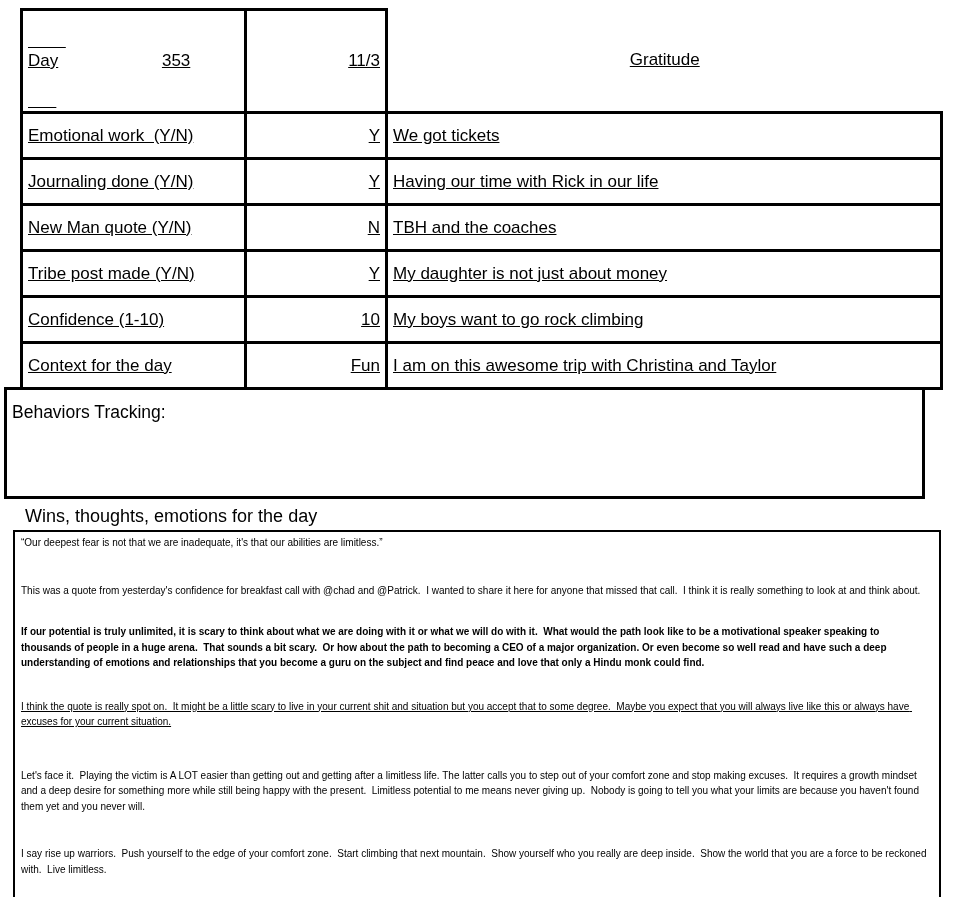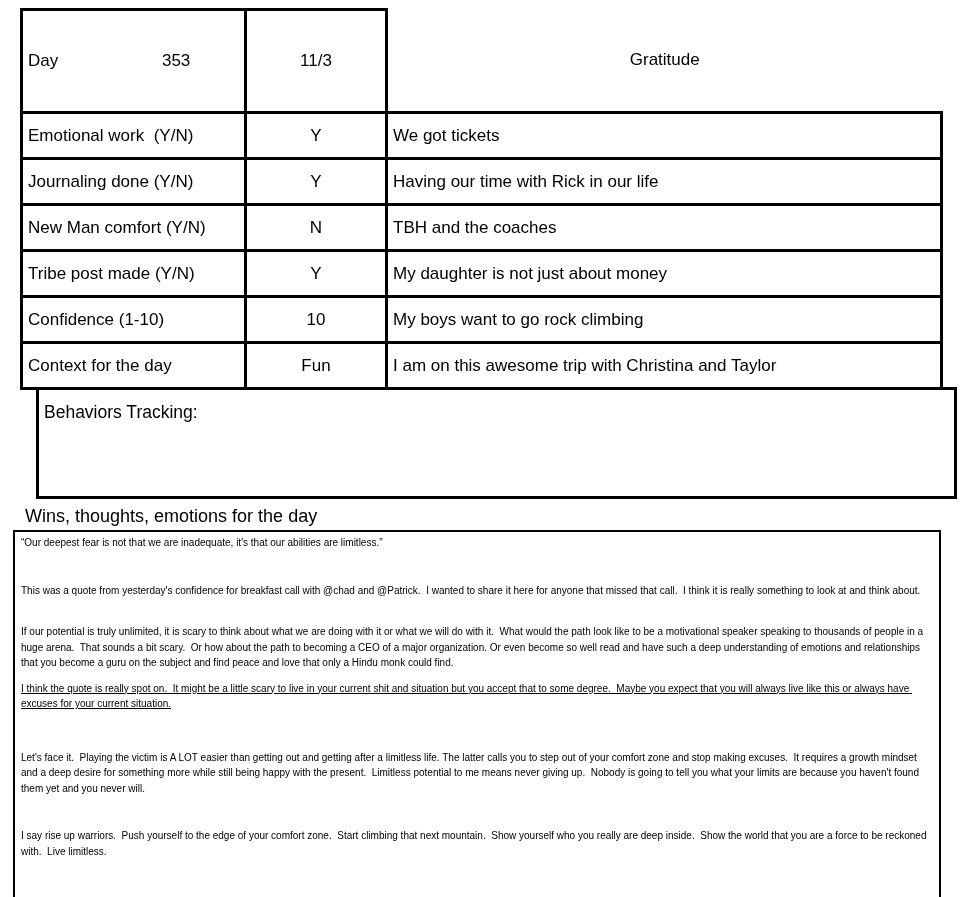--- a/index.html
+++ b/index.html
@@ -12,46 +12,47 @@
     font-family: "Liberation Sans", sans-serif;
     color: #000000;
   }
   * { box-sizing: border-box; }
 
   
   .tracker-table {
     border-collapse: collapse;
     table-layout: fixed;
     margin: 8px 0 0 20px;
+    text-decoration: underline;
   }
   .tracker-table td {
     border: 3px solid #000000;
     font-size: 17px;
     vertical-align: middle;
     padding: 0 5px;
     white-space: pre-wrap;
     overflow: hidden;
   }
   .col-label    { width: 224px; }
   .col-value    { width: 141px; }
   .col-gratitude{ width: 555px; }
   .hdr-row  { height: 47px; }
   .data-row { height: 46px; }
-  td.cell-value { text-align: center; }
+  td.cell-value { text-align: right; }
   td.hdr-gratitude {
     border-top: none;
     border-right: none;
     text-align: center;
   }
   .day-flex { display: flex; align-items: center; }
   .day-num  { flex: 1; text-align: center; margin-left: 55px; }
 
   
   .behaviors-box {
-    margin-left: 36px;
+    margin-left: 4px;
     margin-top: -3px;
     width: 921px;
     height: 112px;
     border: 3px solid #000000;
     padding: 12px 8px 0 5px;
   }
   .behaviors-title {
     font-size: 17.5px;
     margin: 0 0 11px 0;
     white-space: pre-wrap;
@@ -76,21 +77,21 @@
     padding: 3px 7px 0 6px;
   }
   .wins-box p {
     font-size: 10px;
     line-height: 15.5px;
     margin: 0;
     white-space: pre-wrap;
   }
   .wins-box p:nth-of-type(1) { margin-bottom: 32px; }
   .wins-box p:nth-of-type(2) { margin-bottom: 26px; }
-  .wins-box p:nth-of-type(3) { margin-bottom: 10px; }
+  .wins-box p:nth-of-type(3) { margin-bottom: 28px; font-weight: bold; }
   .wins-box p:nth-of-type(4) { margin-bottom: 38px; text-decoration: underline; }
   .wins-box p:nth-of-type(5) { margin-bottom: 32px; }
 </style>
 </head>
 <body>
 
 <table class="tracker-table">
   <colgroup>
     <col class="col-label">
     <col class="col-value">
@@ -112,21 +113,21 @@
       <td>Emotional work  (Y/N)</td>
       <td class="cell-value">Y</td>
       <td>We got tickets</td>
     </tr>
     <tr class="data-row">
       <td>Journaling done (Y/N)</td>
       <td class="cell-value">Y</td>
       <td>Having our time with Rick in our life</td>
     </tr>
     <tr class="data-row">
-      <td>New Man comfort (Y/N)</td>
+      <td>New Man quote (Y/N)</td>
       <td class="cell-value">N</td>
       <td>TBH and the coaches</td>
     </tr>
     <tr class="data-row">
       <td>Tribe post made (Y/N)</td>
       <td class="cell-value">Y</td>
       <td>My daughter is not just about money</td>
     </tr>
     <tr class="data-row">
       <td>Confidence (1-10)</td>

